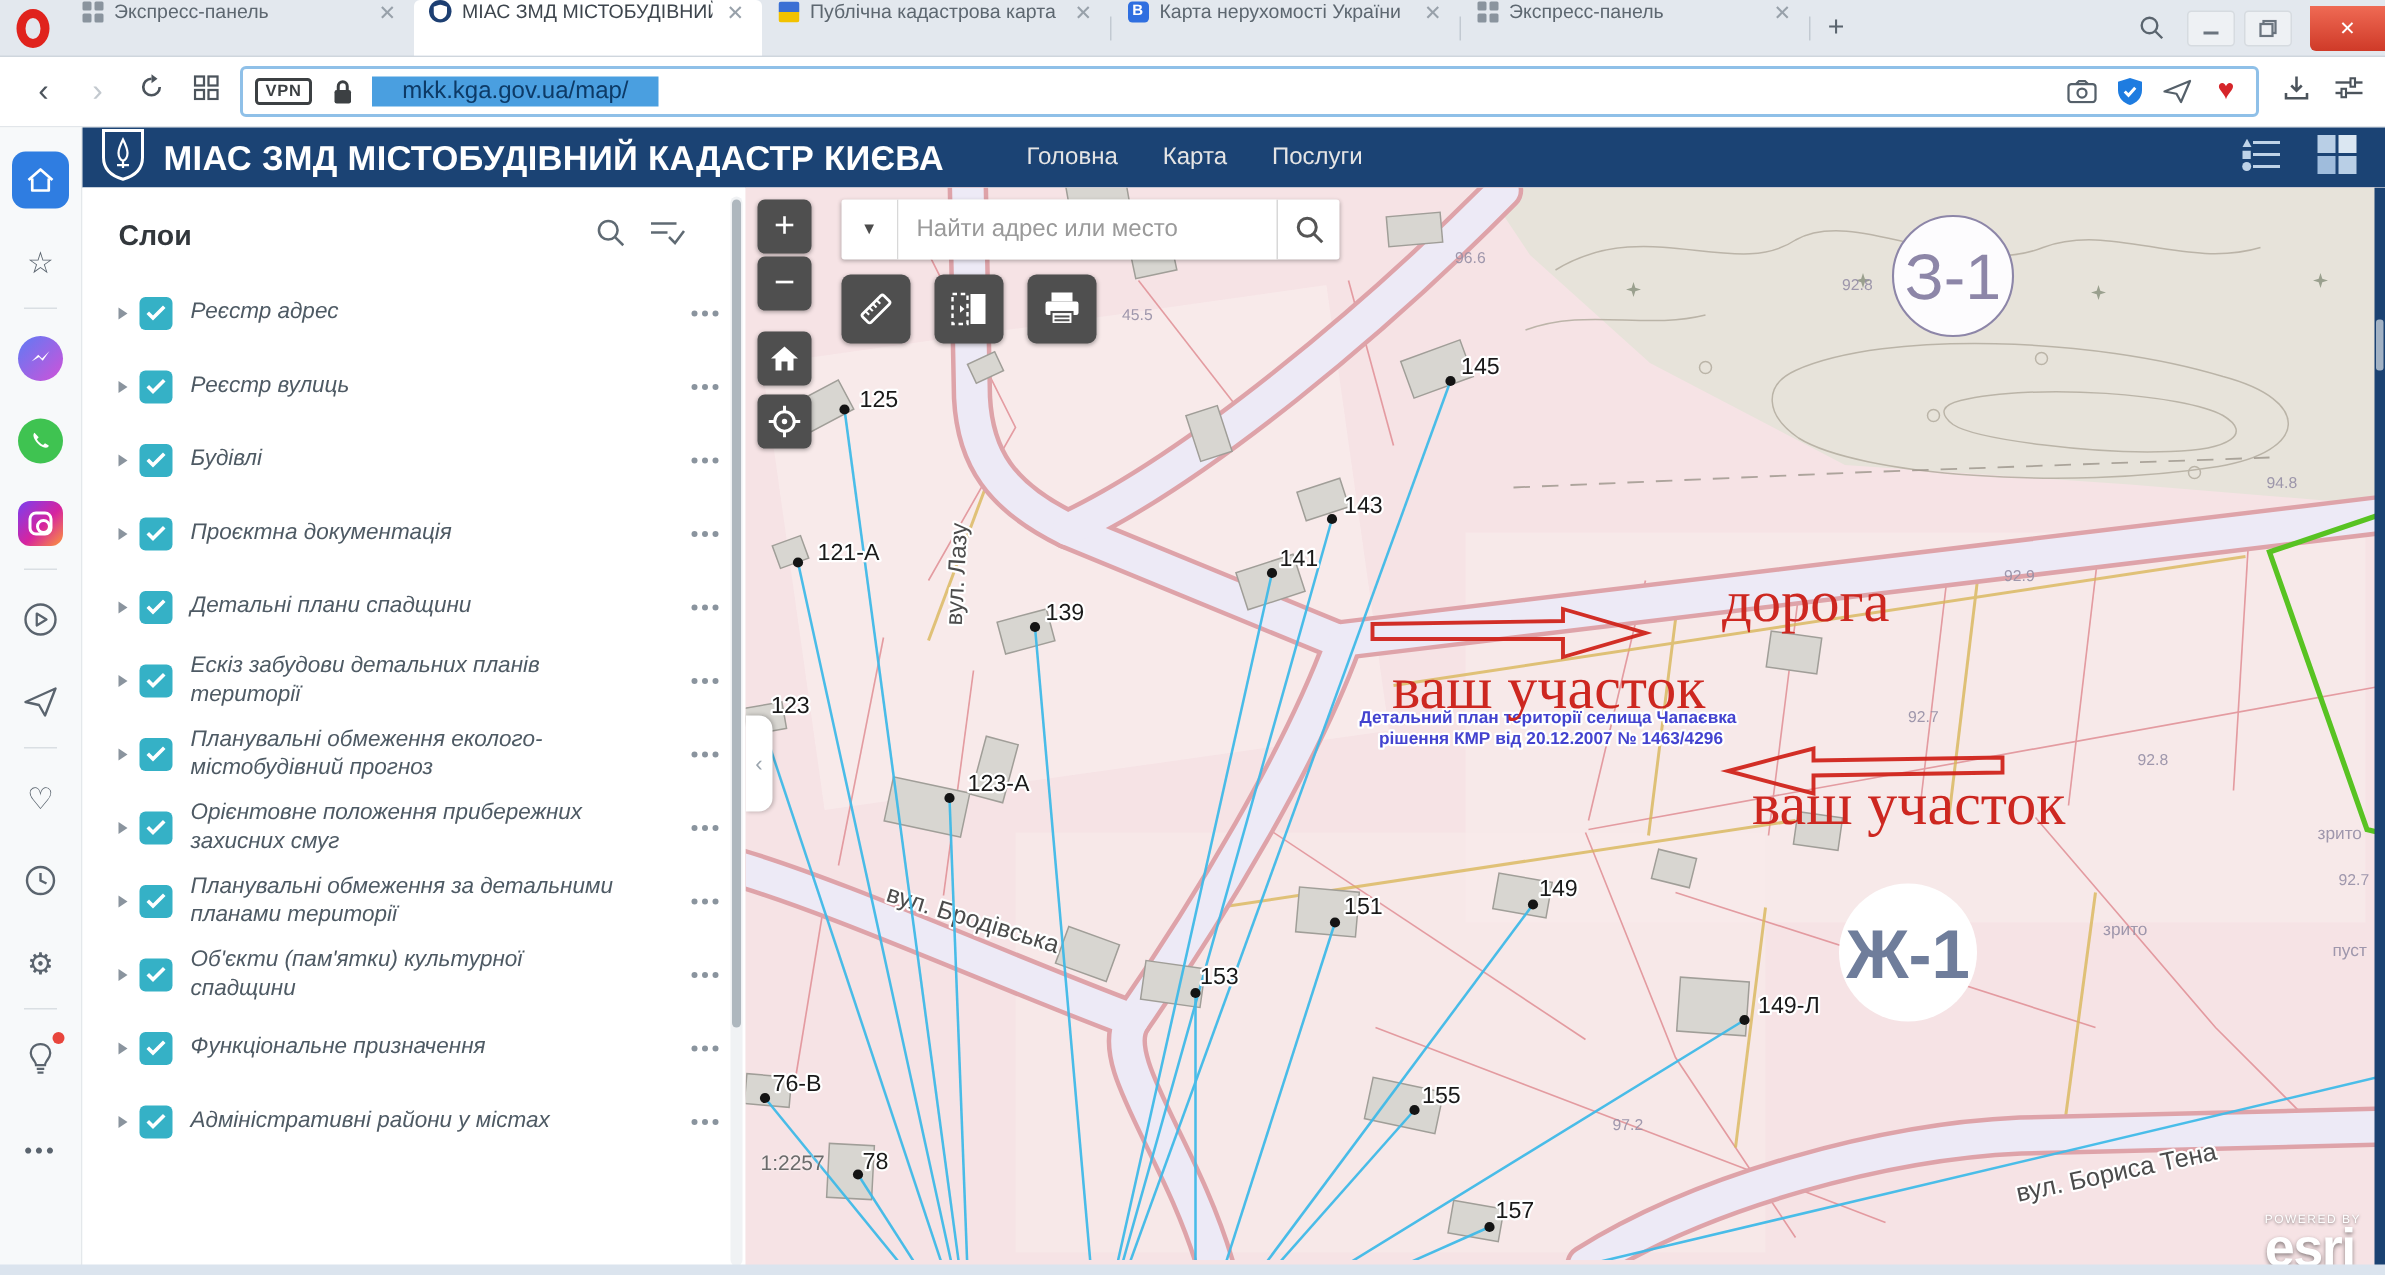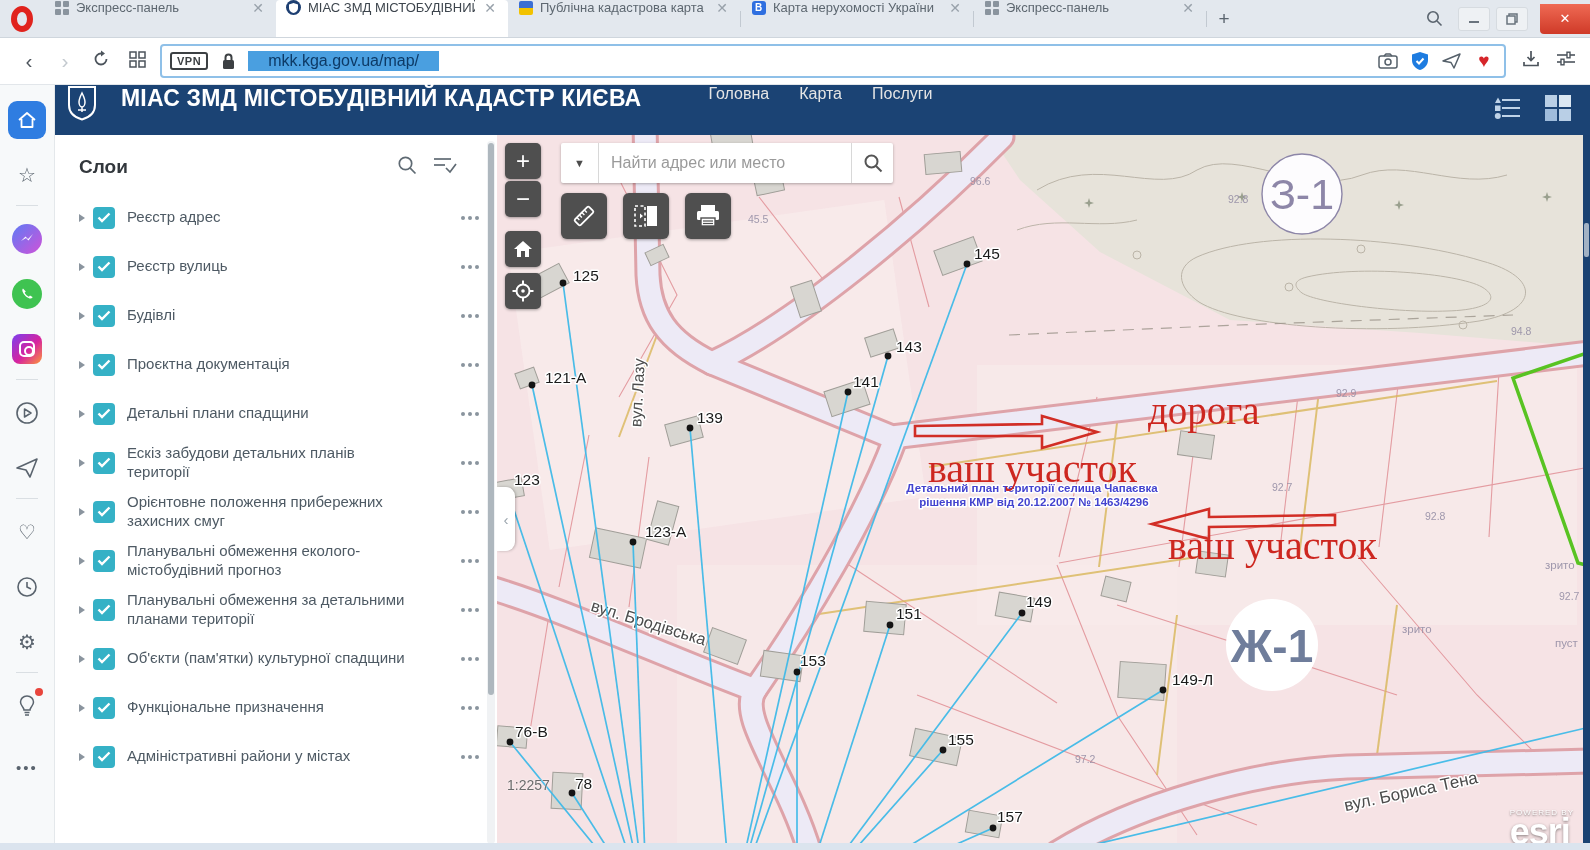--- a/index.html
+++ b/index.html
@@ -49,34 +49,34 @@
   .circle-app { width:30px; height:30px; border-radius:50%; display:flex; align-items:center; justify-content:center; color:#fff; font-size:15px; }
   .msgr { background:linear-gradient(135deg,#5e7bf5,#d052d8); }
   .wa { background:#3fc351; }
   .ig { width:30px; height:30px; border-radius:8px; background:linear-gradient(135deg,#7a3ff0,#d6249f 55%,#fd9739); display:flex; align-items:center; justify-content:center; }
   .ig i { width:16px; height:16px; border:2px solid #fff; border-radius:5px; position:relative; display:block; }
   .ig i::after { content:""; position:absolute; left:3px; top:3px; width:6px; height:6px; border:2px solid #fff; border-radius:50%; }
   .bulb-wrap { position:relative; }
   .bulb-dot { position:absolute; right:3px; top:1px; width:8px; height:8px; background:#e8453c; border-radius:50%; }
 
   .content-col { flex:1; display:flex; flex-direction:column; }
-  .app-header { height:50px; background:#1b4374; display:flex; padding:0 18px 0 10px; color:#fff;gap:12px; }
+  .app-header { height:40px; background:#1b4374; display:flex; align-items:center; padding:0 18px 0 10px; color:#fff; }
   .kyiv-logo { margin:0 12px 0 2px; }
   .app-title { font-size:23px; font-weight:bold; letter-spacing:.2px; white-space:nowrap; }
   .app-nav { display:flex; gap:30px; margin-left:55px; font-size:16px; color:#e5e5e5; }
   .app-nav span { cursor:pointer; }
   .header-icons { margin-left:auto; display:flex; gap:22px; align-items:center; }
 
   
   .workspace { flex:1; display:flex; min-height:0; }
   .layers-panel { width:442px; background:#fff; position:relative; padding:20px 0 0 24px; }
   .panel-head { display:flex; align-items:center; padding-right:40px; }
   .panel-title { font-size:19px; font-weight:bold; color:#32373c; }
   .panel-head-icons { margin-left:auto; display:flex; gap:16px; align-items:center; }
-  .layer-list { margin-top:14px; }
+  .layer-list { margin-top:14px;font-style:italic; }
   .layer-row { display:flex; align-items:center; min-height:49px; padding-right:18px; }
   .expand-arrow { width:0; height:0; border-left:6px solid #8a949e; border-top:4px solid transparent; border-bottom:4px solid transparent; margin-right:8px; flex:0 0 auto; }
   .cbx { width:22px; height:22px; border-radius:4px; background:#35b1c6; display:flex; align-items:center; justify-content:center; margin-right:12px; flex:0 0 auto; }
   .layer-label { font-size:15px; color:#4e5a64; line-height:1.25; width:292px; }
   .dots { margin-left:auto; display:flex; gap:3px; }
   .dots i { width:4px; height:4px; border-radius:50%; background:#8a949e; display:block; }
   .panel-scroll { position:absolute; right:2px; top:6px; bottom:6px; width:8px; background:#f0f2f4; border-radius:4px; }
   .panel-thumb { position:absolute; left:1px; top:2px; width:6px; height:552px; background:#aeb7be; border-radius:3px; }
 
   
@@ -473,35 +473,35 @@
                 <i></i>
               </span>
             </div>
           <div class="layer-row">
               <span class="expand-arrow"></span>
               <span class="cbx">
                 <svg width="14" height="11" viewBox="0 0 14 11">
                   <path d="M1.5 5.5 L5 9 L12.5 1.5" fill="none" stroke="#fff" stroke-width="2.4"></path>
                 </svg>
               </span>
+              <span class="layer-label">Планувальні обмеження еколого-містобудівний прогноз</span>
+              <span class="dots">
+                <i></i>
+                <i></i>
+                <i></i>
+              </span>
+            </div>
+          <div class="layer-row">
+              <span class="expand-arrow"></span>
+              <span class="cbx">
+                <svg width="14" height="11" viewBox="0 0 14 11">
+                  <path d="M1.5 5.5 L5 9 L12.5 1.5" fill="none" stroke="#fff" stroke-width="2.4"></path>
+                </svg>
+              </span>
               <span class="layer-label">Орієнтовне положення прибережних захисних смуг</span>
-              <span class="dots">
-                <i></i>
-                <i></i>
-                <i></i>
-              </span>
-            </div>
-          <div class="layer-row">
-              <span class="expand-arrow"></span>
-              <span class="cbx">
-                <svg width="14" height="11" viewBox="0 0 14 11">
-                  <path d="M1.5 5.5 L5 9 L12.5 1.5" fill="none" stroke="#fff" stroke-width="2.4"></path>
-                </svg>
-              </span>
-              <span class="layer-label">Планувальні обмеження еколого-містобудівний прогноз</span>
               <span class="dots">
                 <i></i>
                 <i></i>
                 <i></i>
               </span>
             </div>
           <div class="layer-row">
               <span class="expand-arrow"></span>
               <span class="cbx">
                 <svg width="14" height="11" viewBox="0 0 14 11">

